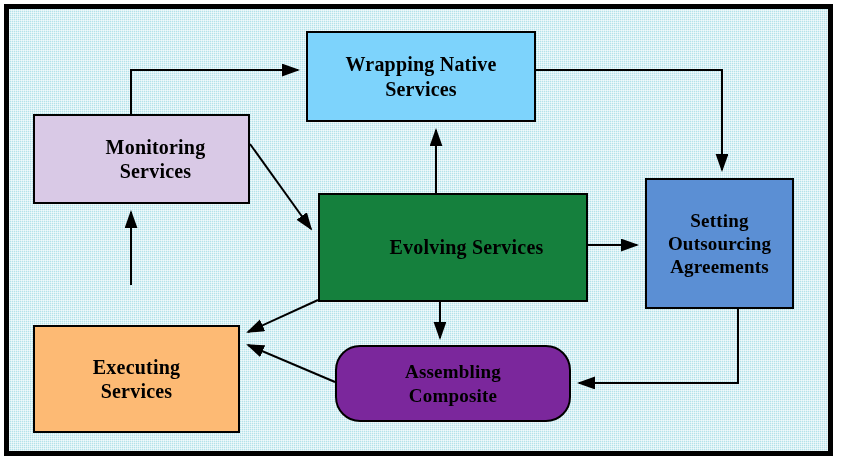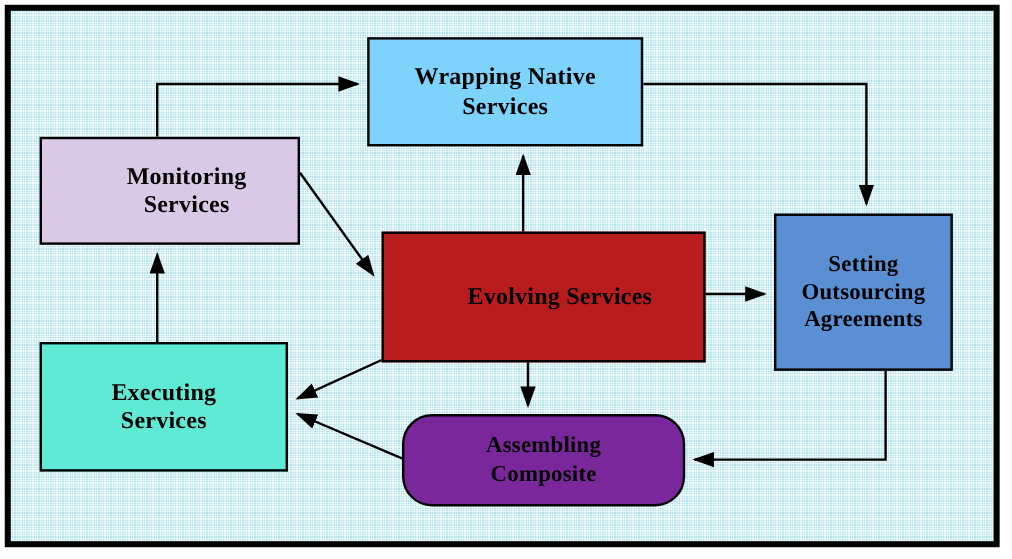--- a/index.html
+++ b/index.html
@@ -153,31 +153,31 @@
   <div class="node" id="node-wrapping-native-services" style="background-color: #7dd3fc;">
     <span class="node-label">Wrapping Native
 Services</span>
   </div>
 
   <div class="node" id="node-monitoring-services" style="background-color: rgb(217, 201, 230);">
     <span class="node-label">Monitoring
 Services</span>
   </div>
 
-  <div class="node" id="node-evolving-services" style="background-color: #b91c1c; padding-left: 27px;">
+  <div class="node" id="node-evolving-services" style="background-color: #15803d; padding-left: 27px;">
     <span class="node-label">Evolving Services</span>
   </div>
 
   <div class="node" id="node-setting-outsourcing-agreements" style="background-color: rgb(91, 143, 212);">
     <span class="node-label">Setting
 Outsourcing
 Agreements</span>
   </div>
 
-  <div class="node" id="node-executing-services" style="background-color: #5eead4;">
+  <div class="node" id="node-executing-services" style="background-color: #fdba74; margin-top: 40px;">
     <span class="node-label">Executing
 Services</span>
   </div>
 
   <div class="node" id="node-assembling-composite" style="background-color: rgb(123, 39, 156); border-radius: 25px;">
     <span class="node-label">Assembling
 Composite</span>
   </div>
 
 </div>

